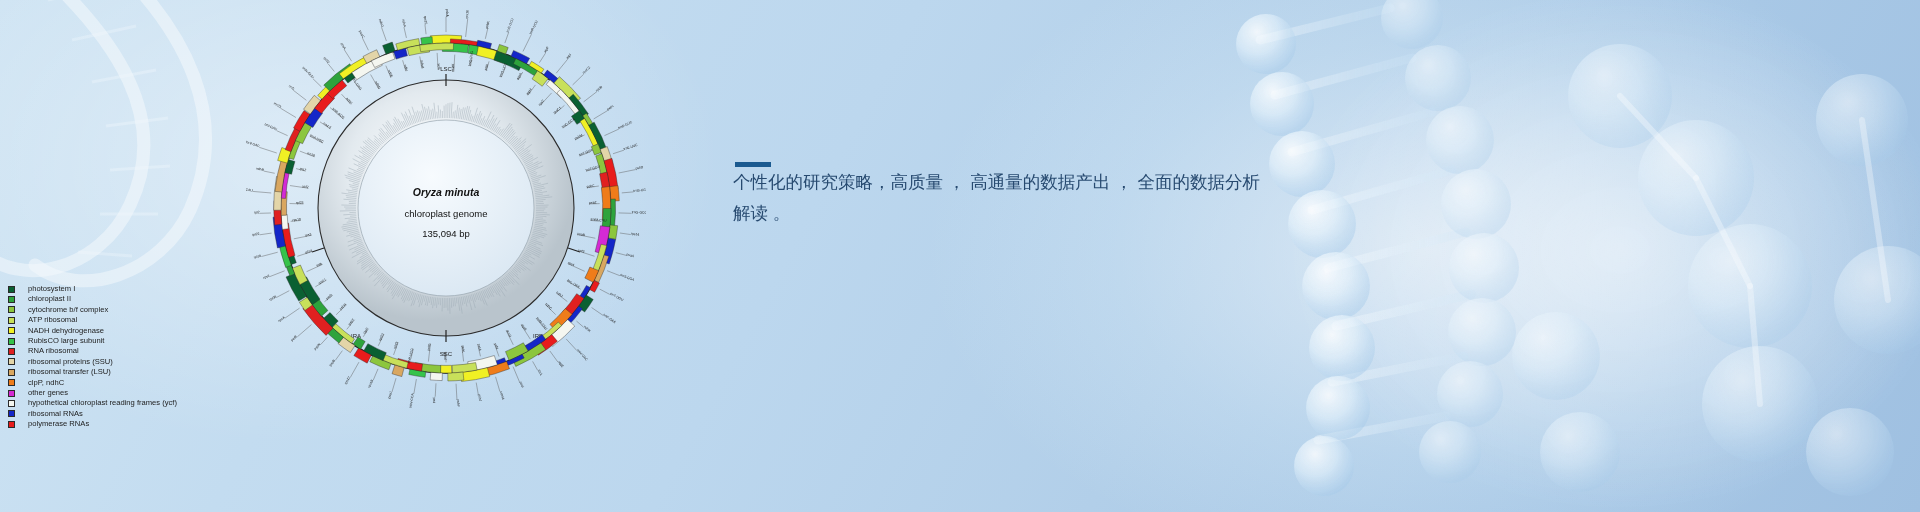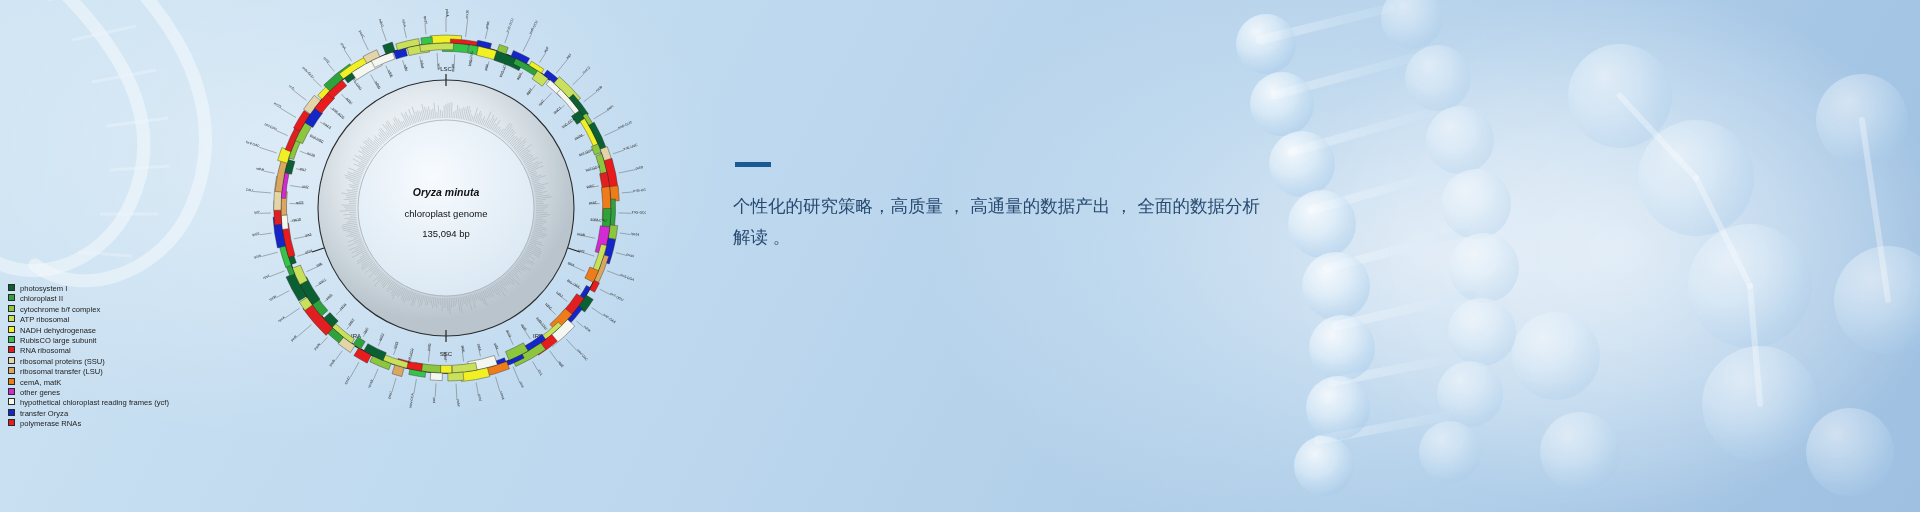--- a/index.html
+++ b/index.html
@@ -41,39 +41,38 @@
 
   
   #legend {
     position:absolute;
     left:8px; top:284px;
     width:230px;
     font-size:7.6px;
     line-height:10.4px;
     color:#1c1c1c;
   }
-  .lg-row { display:flex; gap:5px; height:10.4px; }
+  .lg-row { display:flex; align-items:center; gap:13px; height:10.4px; }
   .lg-sw {
     width:7px; height:7px;
     border:1px solid #2a2a2a;
     flex:0 0 auto;
   }
   .lg-tx { white-space:nowrap; font-family:"Liberation Sans", sans-serif; }
 
   
   #copy { position:absolute; left:733px; top:136px; width:640px; }
   #headline {
     font-size:37px; font-weight:bold; letter-spacing:1px;
     color:#1b4f86;
     font-family:"Liberation Sans", sans-serif;
     text-shadow:0 1px 2px rgba(255,255,255,0.45);
   }
   #rule { width:36px; height:5px; background:#1b5a90; margin:26px 0 0 2px; }
   #subcopy {
-    margin-top:24px;
     font-size:17.5px;
     line-height:31px;
     color:#274a70;
     width:530px;
     font-family:"Liberation Sans", sans-serif;
   }
 </style>
 </head>
 <body>
 
@@ -911,33 +910,33 @@
       <div class="lg-row">
         <span class="lg-sw" style="background: rgb(227, 213, 168);"></span>
         <span class="lg-tx">ribosomal proteins (SSU)</span>
       </div>
       <div class="lg-row">
         <span class="lg-sw" style="background: rgb(217, 167, 96);"></span>
         <span class="lg-tx">ribosomal transfer (LSU)</span>
       </div>
       <div class="lg-row">
         <span class="lg-sw" style="background: rgb(239, 124, 26);"></span>
-        <span class="lg-tx">cemA, matK</span>
+        <span class="lg-tx">clpP, ndhC</span>
       </div>
       <div class="lg-row">
         <span class="lg-sw" style="background: rgb(212, 42, 212);"></span>
         <span class="lg-tx">other genes</span>
       </div>
       <div class="lg-row">
         <span class="lg-sw" style="background: rgb(244, 246, 240);"></span>
         <span class="lg-tx">hypothetical chloroplast reading frames (ycf)</span>
       </div>
       <div class="lg-row">
         <span class="lg-sw" style="background: rgb(20, 38, 200);"></span>
-        <span class="lg-tx">transfer Oryza</span>
+        <span class="lg-tx">ribosomal RNAs</span>
       </div>
       <div class="lg-row">
         <span class="lg-sw" style="background: rgb(232, 28, 28);"></span>
         <span class="lg-tx">polymerase RNAs</span>
       </div>
     </div>
 
   <div id="copy">
     <div id="rule"></div>
     <div id="subcopy">个性化的研究策略，高质量 ， 高通量的数据产出 ， 全面的数据分析解读 。</div>

